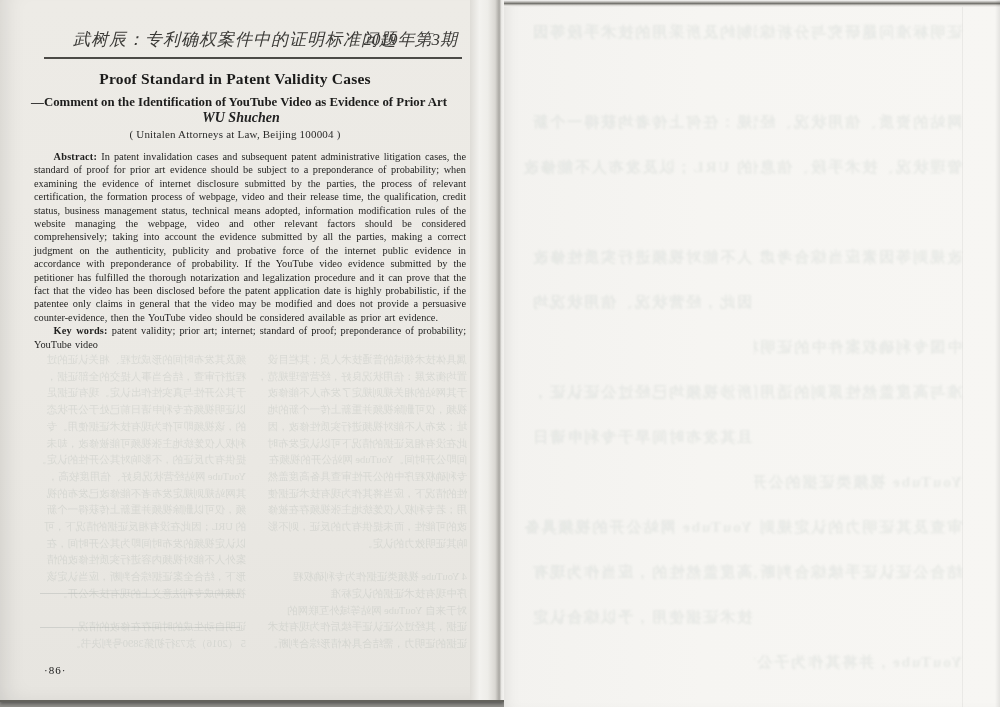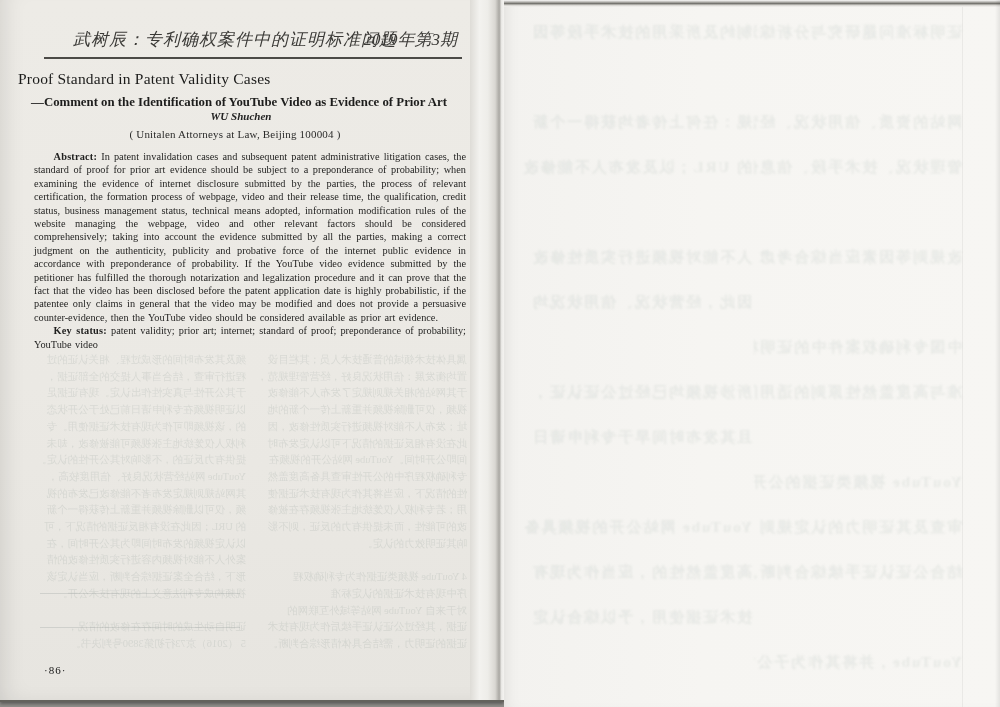--- a/index.html
+++ b/index.html
@@ -40,25 +40,25 @@
   .right-margin-line{position:absolute;top:7px;bottom:0;left:458px;width:1px;background:rgba(0,0,0,.05);}
   .right-edge-shade{position:absolute;top:0;bottom:0;right:0;width:5px;background:linear-gradient(90deg,rgba(0,0,0,0),rgba(0,0,0,.08));}
 
   
   .running-head{position:absolute;left:0;right:0;top:28px;text-align:center;
     font-size:17px;color:#3b3a37;letter-spacing:1px;font-style:italic;}
   .running-head .issue{position:absolute;right:13px;top:0;letter-spacing:0;text-align:right;}
   .head-rule{position:absolute;left:44px;top:57px;width:418px;height:1.5px;background:#4b4a46;}
 
   .article-title{position:absolute;left:18px;width:434px;top:70px;margin:0;
-    font-size:15.5px;font-weight:normal;color:#1b1b1a;letter-spacing:.2px;}
+    text-align:center;font-size:15.5px;font-weight:bold;color:#1b1b1a;letter-spacing:.2px;}
   .article-subtitle{position:absolute;left:10px;width:450px;top:91px;margin:4px;
     text-align:center;font-size:12.8px;font-weight:bold;color:#1d1d1c;}
   .author{position:absolute;left:12px;right:0;top:110px;text-align:center;
-    font-size:11px;font-weight:bold;font-style:italic;color:#222;}
+    font-size:14px;font-weight:bold;font-style:italic;color:#222;}
   .affil{position:absolute;left:0;right:0;top:128px;text-align:center;
     font-size:11px;color:#2b2b2a;letter-spacing:.2px;}
 
   .textblock{position:absolute;left:34px;width:432px;top:150px;color:#1f1f1e;}
   .textblock p{margin:0;text-indent:1.9em;text-align:justify;
     font-size:10.3px;line-height:13.4px;word-spacing:1px;}
   .textblock b{letter-spacing:.2px;}
 
   .pageno{position:absolute;left:44px;top:664px;font-size:11px;color:#151515;letter-spacing:1px;}
 
@@ -95,21 +95,21 @@
       <div class="head-rule"></div>
 
       <h1 class="article-title">Proof Standard in Patent Validity Cases</h1>
       <h2 class="article-subtitle">—Comment on the Identification of YouTube Video as Evidence of Prior Art</h2>
       <div class="author">WU Shuchen</div>
       <div class="affil">( Unitalen Attorneys at Law, Beijing 100004 )</div>
 
       <div class="textblock">
         <p class="abstract"><b>Abstract:</b>
           <span>In patent invalidation cases and subsequent patent administrative litigation cases, the standard of proof for prior art evidence should be subject to a preponderance of probability; when examining the evidence of internet disclosure submitted by the parties, the process of relevant certification, the formation process of webpage, video and their release time, the qualification, credit status, business management status, technical means adopted, information modification rules of the website managing the webpage, video and other relevant factors should be considered comprehensively; taking into account the evidence submitted by all the parties, making a correct judgment on the authenticity, publicity and probative force of the internet public evidence in accordance with preponderance of probability. If the YouTube video evidence submitted by the petitioner has fulfilled the thorough notarization and legalization procedure and it can prove that the fact that the video has been disclosed before the patent application date is highly probabilistic, if the patentee only claims in general that the video may be modified and does not provide a persuasive counter-evidence, then the YouTube video should be considered available as prior art evidence.</span></p>
-        <p class="keywords"><b>Key status:</b>
+        <p class="keywords"><b>Key words:</b>
           <span>patent validity; prior art; internet; standard of proof; preponderance of probability; YouTube video</span></p>
       </div>
 
       <div class="ghost gl1">
           <div class="ghost-line">频及其发布时间的形成过程、相关认证的过</div>
           <div class="ghost-line">程进行审查，结合当事人提交的全部证据，</div>
           <div class="ghost-line">于其公开性与真实性作出认定。现有证据足</div>
           <div class="ghost-line">以证明视频在专利申请日前已处于公开状态</div>
           <div class="ghost-line">的，该视频即可作为现有技术证据使用。专</div>
           <div class="ghost-line">利权人仅笼统地主张视频可能被修改，却未</div>

